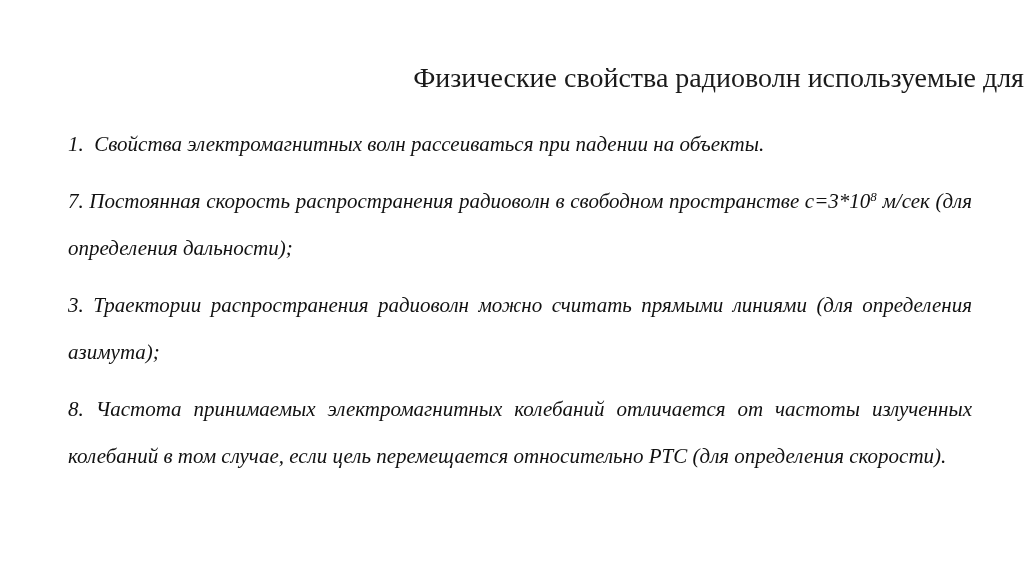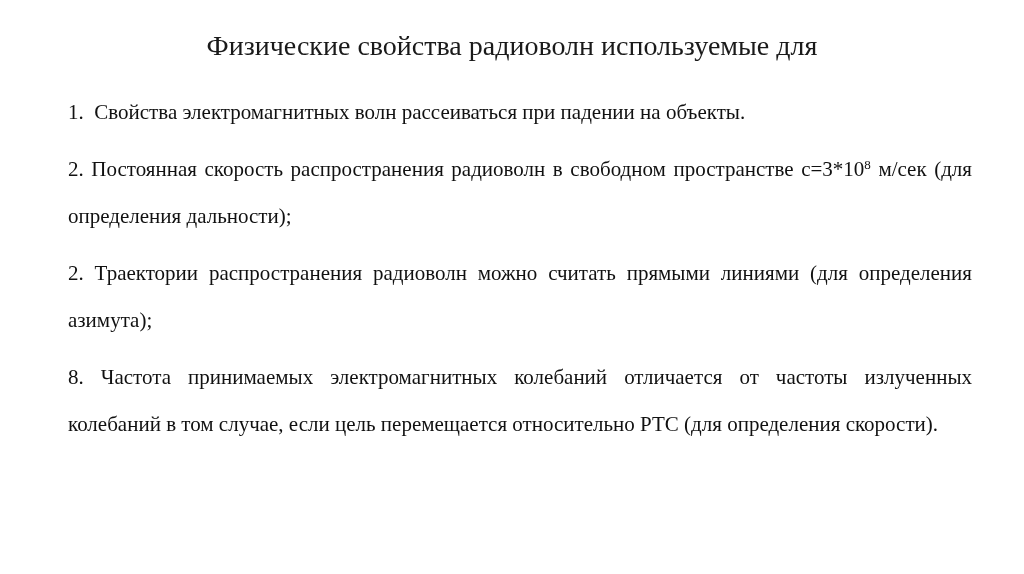--- a/index.html
+++ b/index.html
@@ -11,40 +11,41 @@
     position: relative;
     width: 1024px;
     height: 574px;
     background: #ffffff;
     color: #000000;
     font-family: "Liberation Serif", "DejaVu Serif", serif;
     overflow: hidden;
     box-sizing: border-box;
   }
   .title {
-    padding-top: 24px;
-    text-align: center;
+    padding-top: 56px;
+    text-align: right;
     font-size: 28px;
     line-height: 43px;
     font-weight: 400;
     color: #1a1a1a;
   }
   .title-line {
     display: block;
     white-space: nowrap;
   }
   .content {
     padding: 22px 52px 0 68px;
   }
   p.item {
     margin: 0 0 10px 0;
     font-size: 21px;
     line-height: 47px;
     text-align: justify;
     color: #111111;
+    font-style: italic;
   }
   p.item sup {
     font-size: 0.62em;
     line-height: 0;
     position: relative;
     top: -0.55em;
     vertical-align: baseline;
   }
 </style>
 </head>
@@ -53,21 +54,21 @@
 <div class="slide">
 
   <div class="title">
     <span class="title-line">Физические свойства радиоволн используемые для</span>
   </div>
 
   <div class="content">
 
     <p class="item">1.&nbsp; Свойства электромагнитных волн рассеиваться при падении на объекты.</p>
 
-    <p class="item"><span>2. Постоянная скорость распространения радиоволн в свободном пространстве с=3*10</span><sup>8</sup><span> м/сек (для определения дальности);</span></p>
+    <p class="item"><span>7. Постоянная скорость распространения радиоволн в свободном пространстве с=3*10</span><sup>8</sup><span> м/сек (для определения дальности);</span></p>
 
-    <p class="item">2. Траектории распространения радиоволн можно считать прямыми линиями (для определения азимута);</p>
+    <p class="item">3. Траектории распространения радиоволн можно считать прямыми линиями (для определения азимута);</p>
 
     <p class="item">8. Частота принимаемых электромагнитных колебаний отличается от частоты излученных колебаний в том случае, если цель перемещается относительно РТС (для определения скорости).</p>
 
   </div>
 
 </div>
 
 </body></html>

